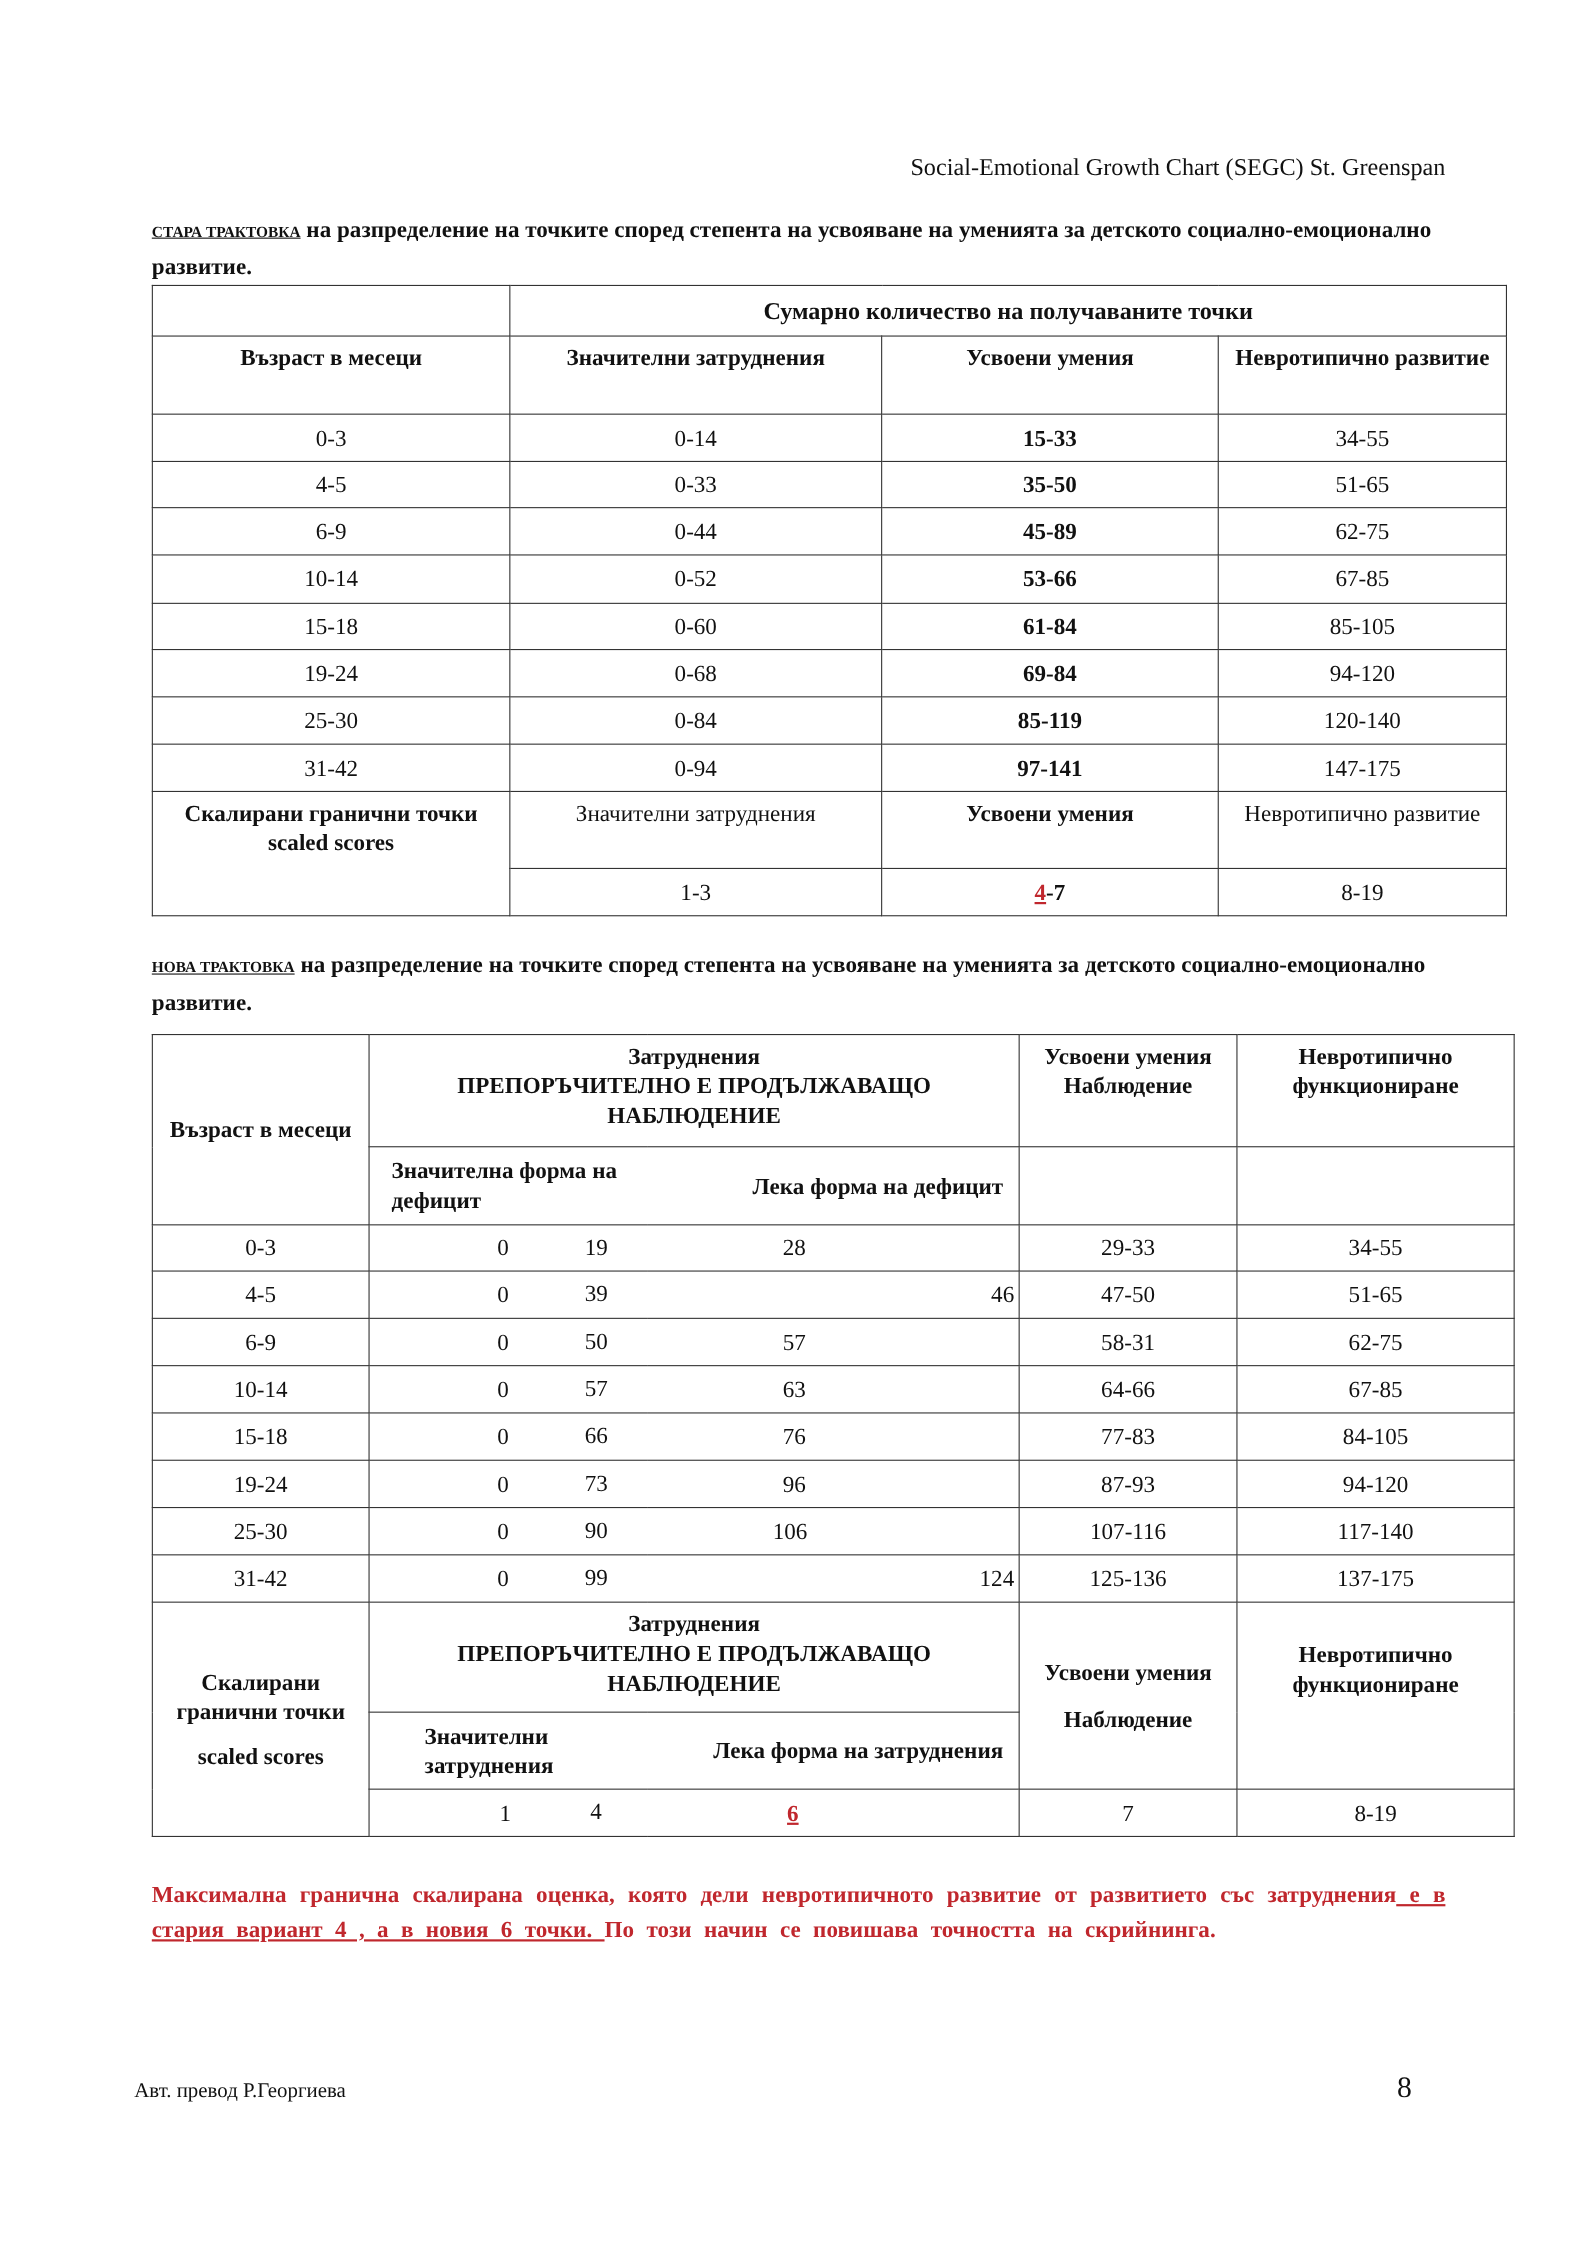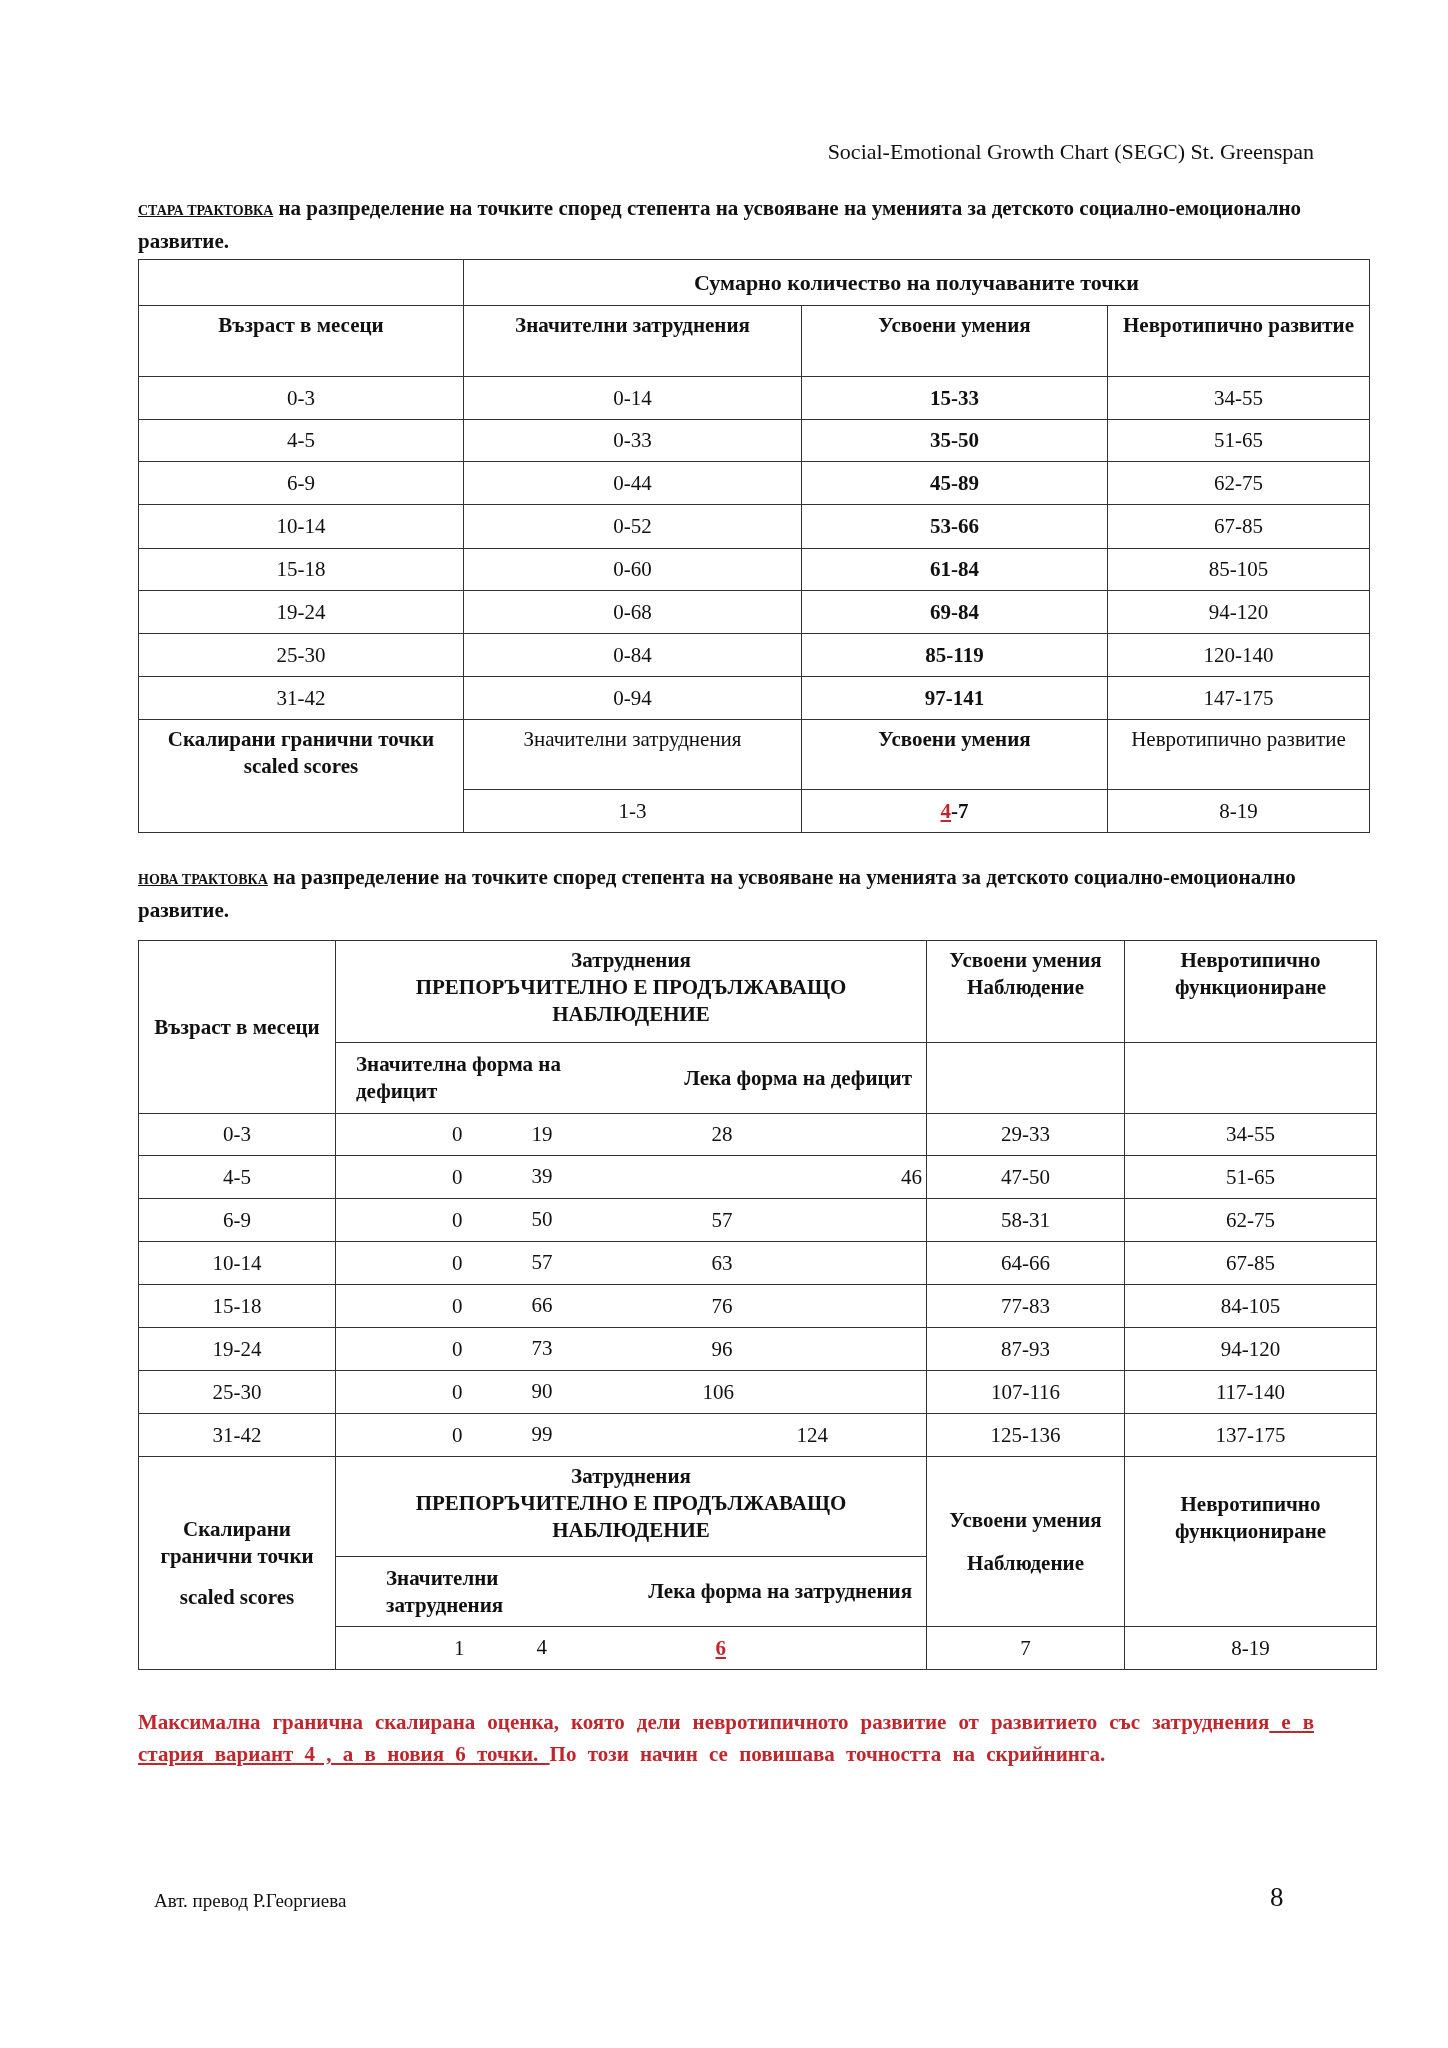--- a/index.html
+++ b/index.html
@@ -8,21 +8,21 @@
   .hdr{right:134px;top:139px;font-size:22px;}
   .title{left:138px;width:1176px;font-size:21px;font-weight:bold;line-height:31px;}
   .title .lead{font-size:14px;text-decoration:underline;}
   table{position:absolute;border-collapse:collapse;table-layout:fixed;font-size:21px;}
   td{border:1.6px solid #333;text-align:center;vertical-align:middle;padding:0 4px;line-height:27px;}
   .b{font-weight:bold;}
   .top{vertical-align:top;padding-top:6px;}
   .red{color:#c0272d;}
   .u{text-decoration:underline;}
   .note{left:138px;width:1176px;top:1706px;font-size:21px;font-weight:bold;color:#c0272d;line-height:32px;text-align:justify;word-spacing:6px;}
-  .foot{left:154px;top:1890px;font-size:19px;}
+  .foot{left:122px;top:1890px;font-size:19px;}
   .pg{left:1270px;top:1882px;font-size:27px;}
   .t2 td.nr{border-right:none;}
   .t2 td.nlb{border-left:none;}
 </style>
 </head>
 <body>
 
 <div class="abs hdr">Social-Emotional Growth Chart (SEGC) St. Greenspan</div>
 
 <div class="abs title" style="top:193px"><span class="lead">СТАРА ТРАКТОВКА</span><span> на разпределение на точките според степента на усвояване на уменията за детското социално-емоционално развитие.</span></div>
@@ -207,21 +207,21 @@
         <td class="nlb" style="text-align:left;padding-left:114px">106</td>
         <td>107-116</td>
         <td>117-140</td>
       </tr>
   <tr style="height:43px">
         <td>31-42</td>
         <td class="nr" style="text-align:left;padding-left:116px">0</td>
         <td class="nlb nr" style="position:relative">
           <span style="position:absolute;left:-57px;top:7px">99</span>
         </td>
-        <td class="nlb" style="text-align:center;padding-left:114px">124</td>
+        <td class="nlb" style="text-align:right;padding-left:114px">124</td>
         <td>125-136</td>
         <td>137-175</td>
       </tr>
   <tr style="height:100px">
     <td rowspan="3" class="b">
           <div>Скалирани гранични точки</div>
           <div style="height:14px"></div>
           <div>scaled scores</div>
         </td>
     <td colspan="3" class="b top">

